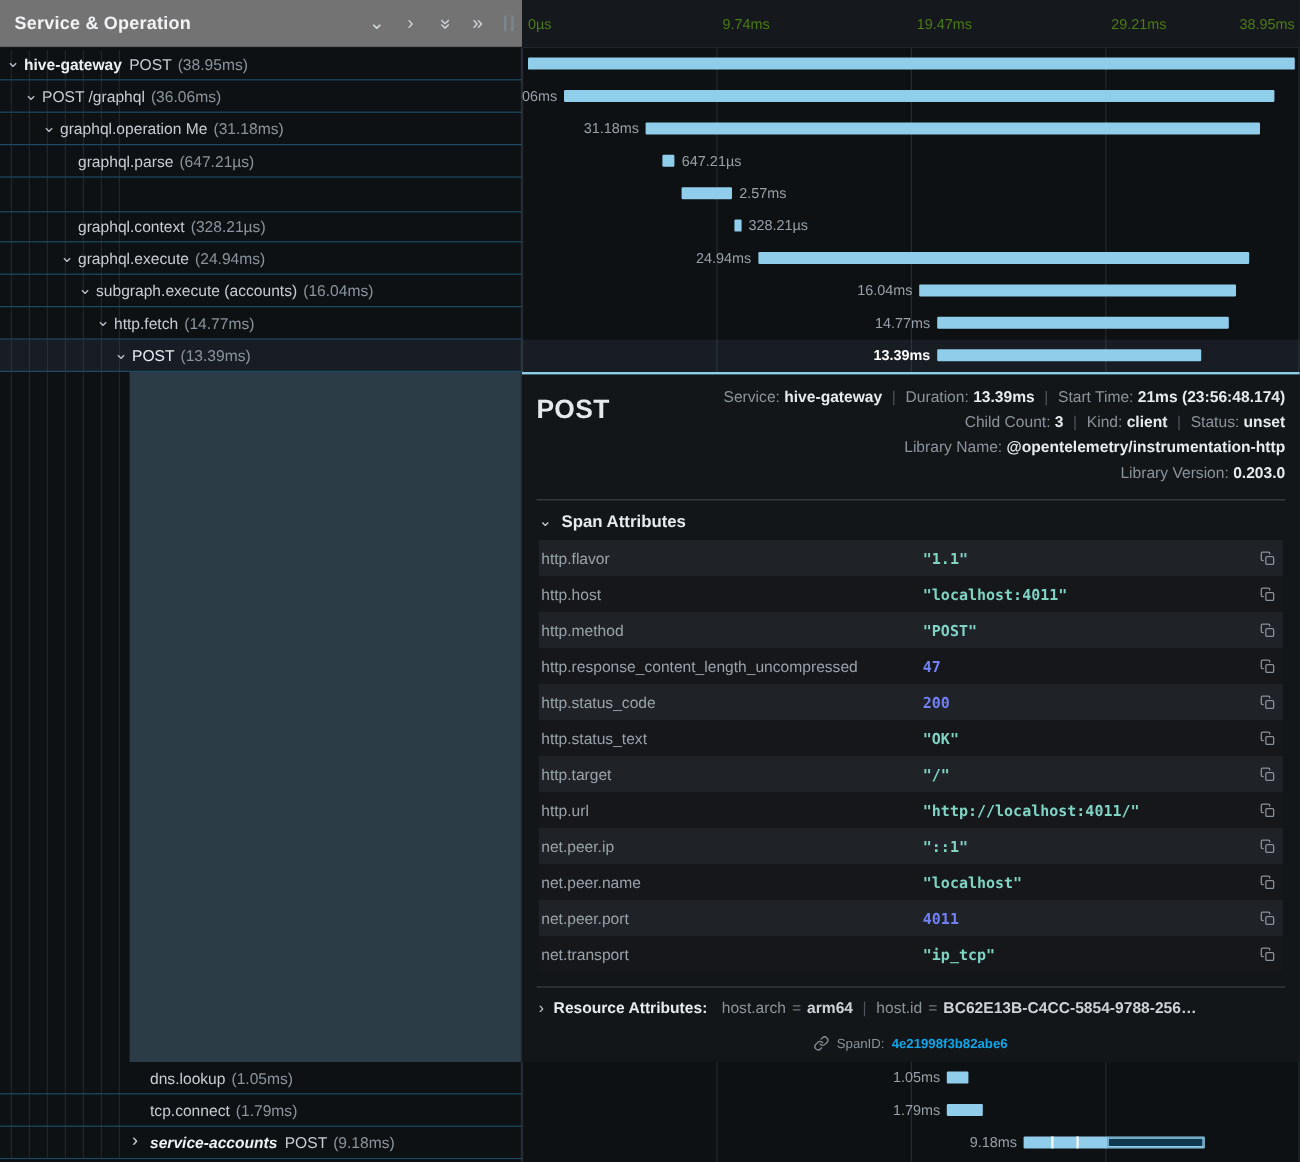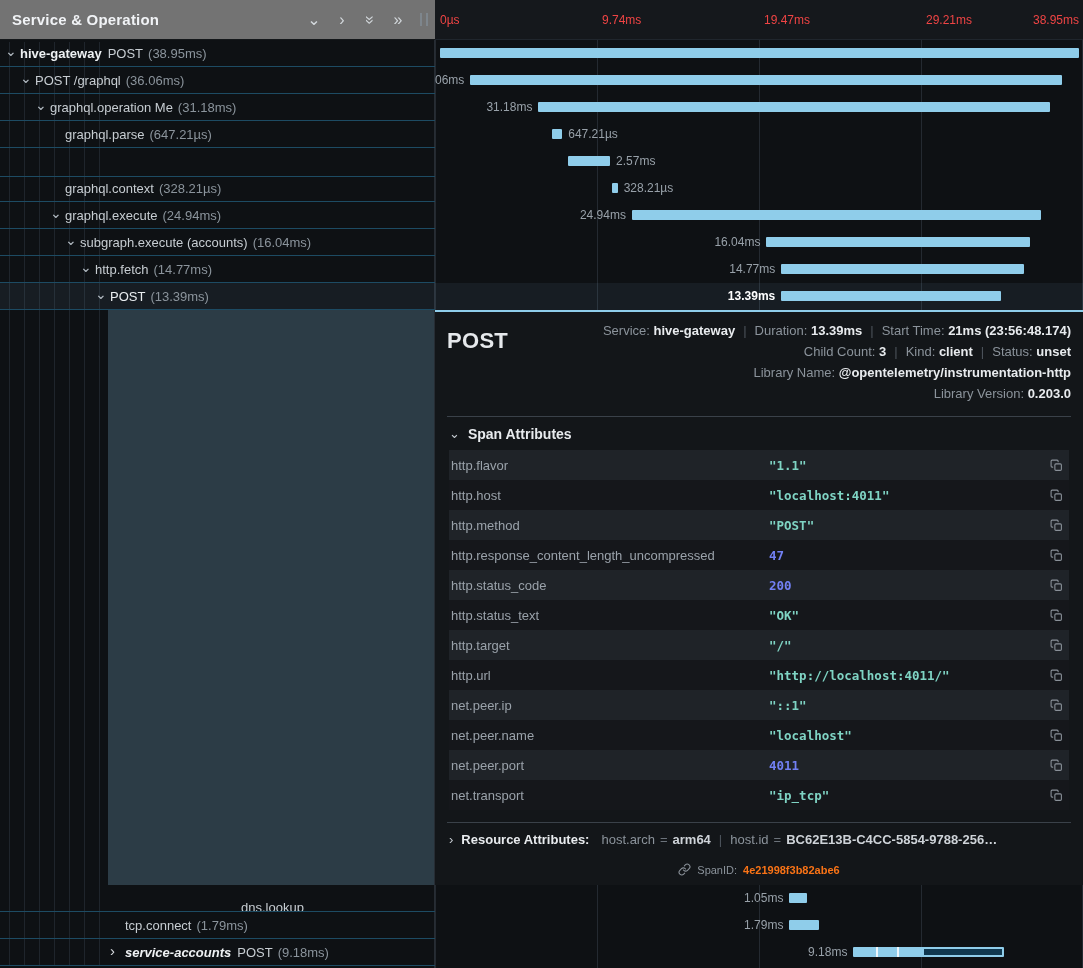--- a/index.html
+++ b/index.html
@@ -15,21 +15,21 @@
   
   .left-header{position:absolute;left:0;top:0;width:435px;height:40px;background:#737373;
     z-index:4;display:flex;align-items:center;box-sizing:border-box;border-bottom:1px solid #14171a}
   .lh-title{font-size:15px;font-weight:700;color:#f1f3f6;padding-left:12px;letter-spacing:.2px}
   .hdr-icons{margin-left:auto;display:flex;align-items:center}
   .hdr-btn{width:28px;text-align:center;color:#d2d7db;font-size:16px;line-height:16px;cursor:pointer;user-select:none}
   .rot90{display:inline-block;transform:rotate(90deg)}
   .drag-handle{width:4px;height:13px;border-left:2px solid #7e868d;border-right:2px solid #7e868d;margin:0 7px 0 8px;cursor:col-resize}
   .right-header{position:absolute;left:435px;top:0;width:648px;height:40px;background:#15181c;
     z-index:2;box-sizing:border-box;border-bottom:1px solid #20262d}
-  .tick{position:absolute;top:13px;font-size:12px;color:#ef4444;white-space:nowrap}
+  .tick{position:absolute;top:13px;font-size:12px;color:#4d7c0f;white-space:nowrap}
   
   .rows{position:absolute;left:0;width:1083px;z-index:2;overflow:hidden}
   .span-row{display:flex;height:27px;box-sizing:border-box;cursor:pointer}
   .span-row.selected{background:rgba(143,205,234,0.07)}
   .name-cell{width:435px;flex:0 0 435px;box-sizing:border-box;display:flex;align-items:center;
     border-bottom:1px solid #1d4b63;font-size:13px;white-space:nowrap;overflow:hidden}
   .toggle{flex:0 0 15px;color:#b2bac1;font-size:14px;line-height:10px;user-select:none}
   .toggle.down{transform:translateY(-2px)}
   .toggle.right{font-size:15px;color:#d8dce0;transform:translateY(-1px)}
   .svc{color:#eef1f3;font-weight:700;margin-right:6px}
@@ -66,21 +66,21 @@
   .attr-val{flex:1;font-family:"DejaVu Sans Mono",monospace;font-size:12.5px;font-weight:600;white-space:nowrap;overflow:hidden}
   .attr-val.string{color:#7fd4c4}
   .attr-val.number{color:#7280f4}
   .copy-btn{flex:0 0 24px;display:flex;justify-content:flex-end;cursor:pointer}
   .resource-line{display:flex;align-items:center;font-size:13px;margin:2px 0 0 2px;color:#8b939b;white-space:nowrap;overflow:hidden}
   .res-title{font-weight:700;color:#e8ebee;margin:0 12px 0 8px}
   .res-key{color:#8b939b}
   .res-eq{color:#6b727a;margin:0 5px}
   .res-val{color:#ced3d8;font-weight:600}
   .footer-line{display:flex;justify-content:center;align-items:center;gap:6px;margin-top:16px;font-size:11px;color:#8b939b}
-  .spanid-value{color:#f97316;font-weight:600}
+  .spanid-value{color:#0ea5e9;font-weight:600}
 </style>
 </head>
 <body>
 
 <div id="gridlines">
     <div class="gridline" style="left: 435px;"></div>
     <div class="gridline" style="left: 597px;"></div>
     <div class="gridline" style="left: 759px;"></div>
     <div class="gridline" style="left: 921px;"></div>
     <div class="gridline" style="left: 1082px;"></div>
@@ -407,21 +407,21 @@
       <path d="M10 13a5 5 0 0 0 7.54.54l3-3a5 5 0 0 0-7.07-7.07l-1.72 1.71"></path>
       <path d="M14 11a5 5 0 0 0-7.54-.54l-3 3a5 5 0 0 0 7.07 7.07l1.71-1.71"></path>
     </svg>
     <span>SpanID:</span>
     <span class="spanid-value">4e21998f3b82abe6</span>
   </div>
 </div>
 
 <div class="rows" id="rows-bottom" style="top:885px;height:81px">
     <div class="span-row">
-      <div class="name-cell" style="padding-left: 110px; flex-direction: column;">
+      <div class="name-cell" style="padding-left: 110px;">
         <span class="toggle none"></span>
         <span class="op">dns.lookup</span>
         <span class="durtxt">(1.05ms)</span>
       </div>
       <div class="bar-cell">
         <div class="bar-wrap">
           <div class="bar" style="left: 54.6855%; width: 2.69576%;">
             <span class="bar-label left">1.05ms</span>
           </div>
         </div>

